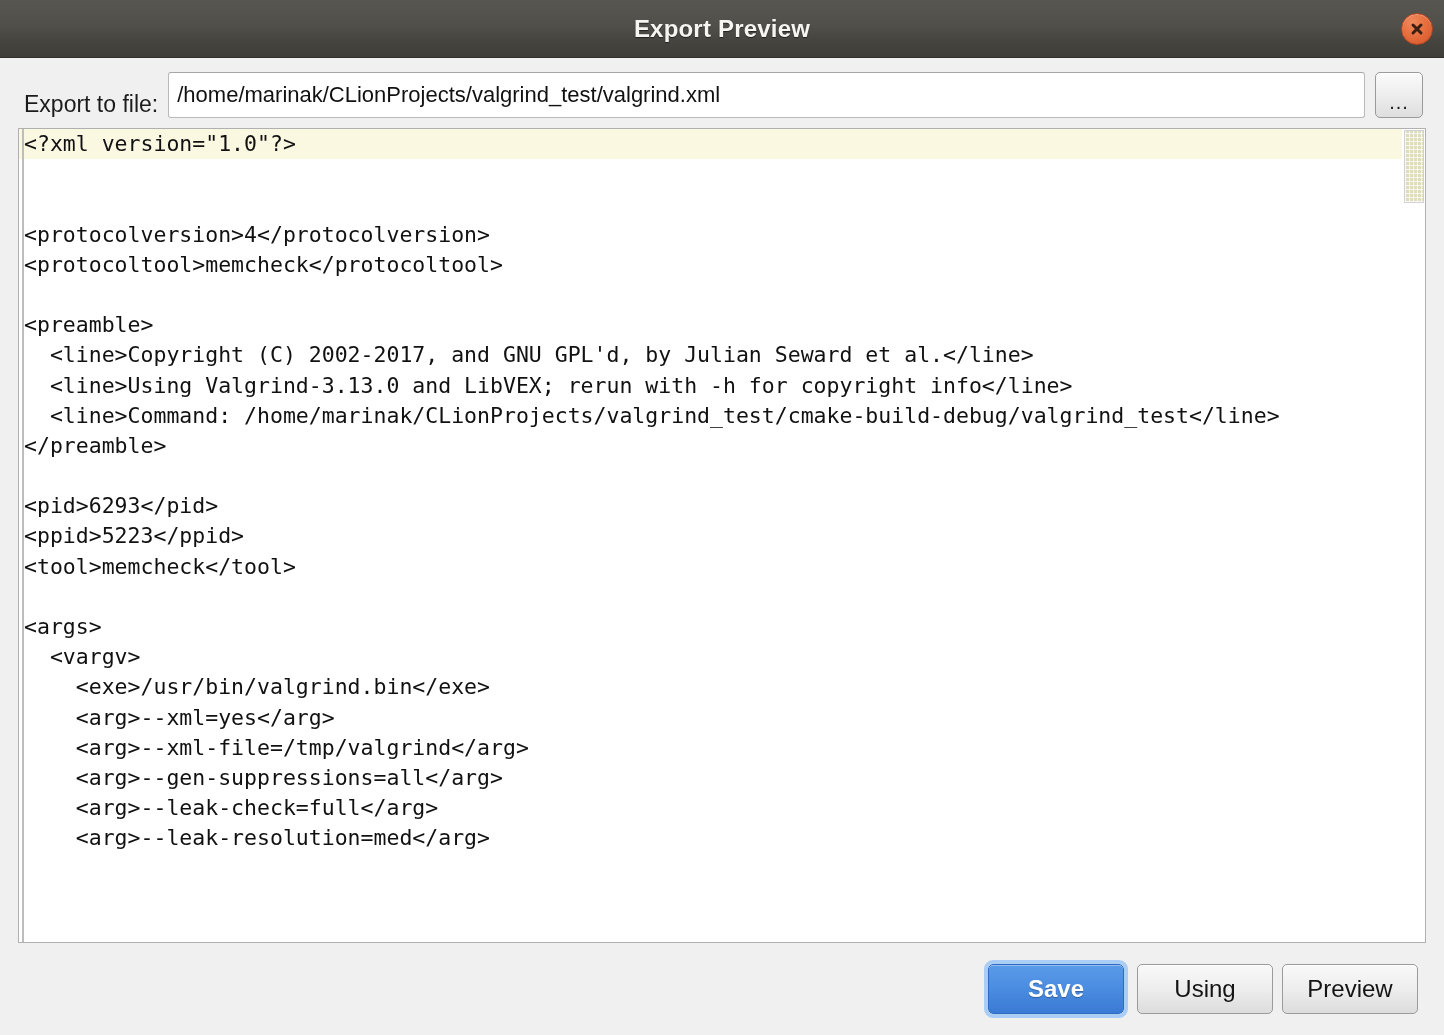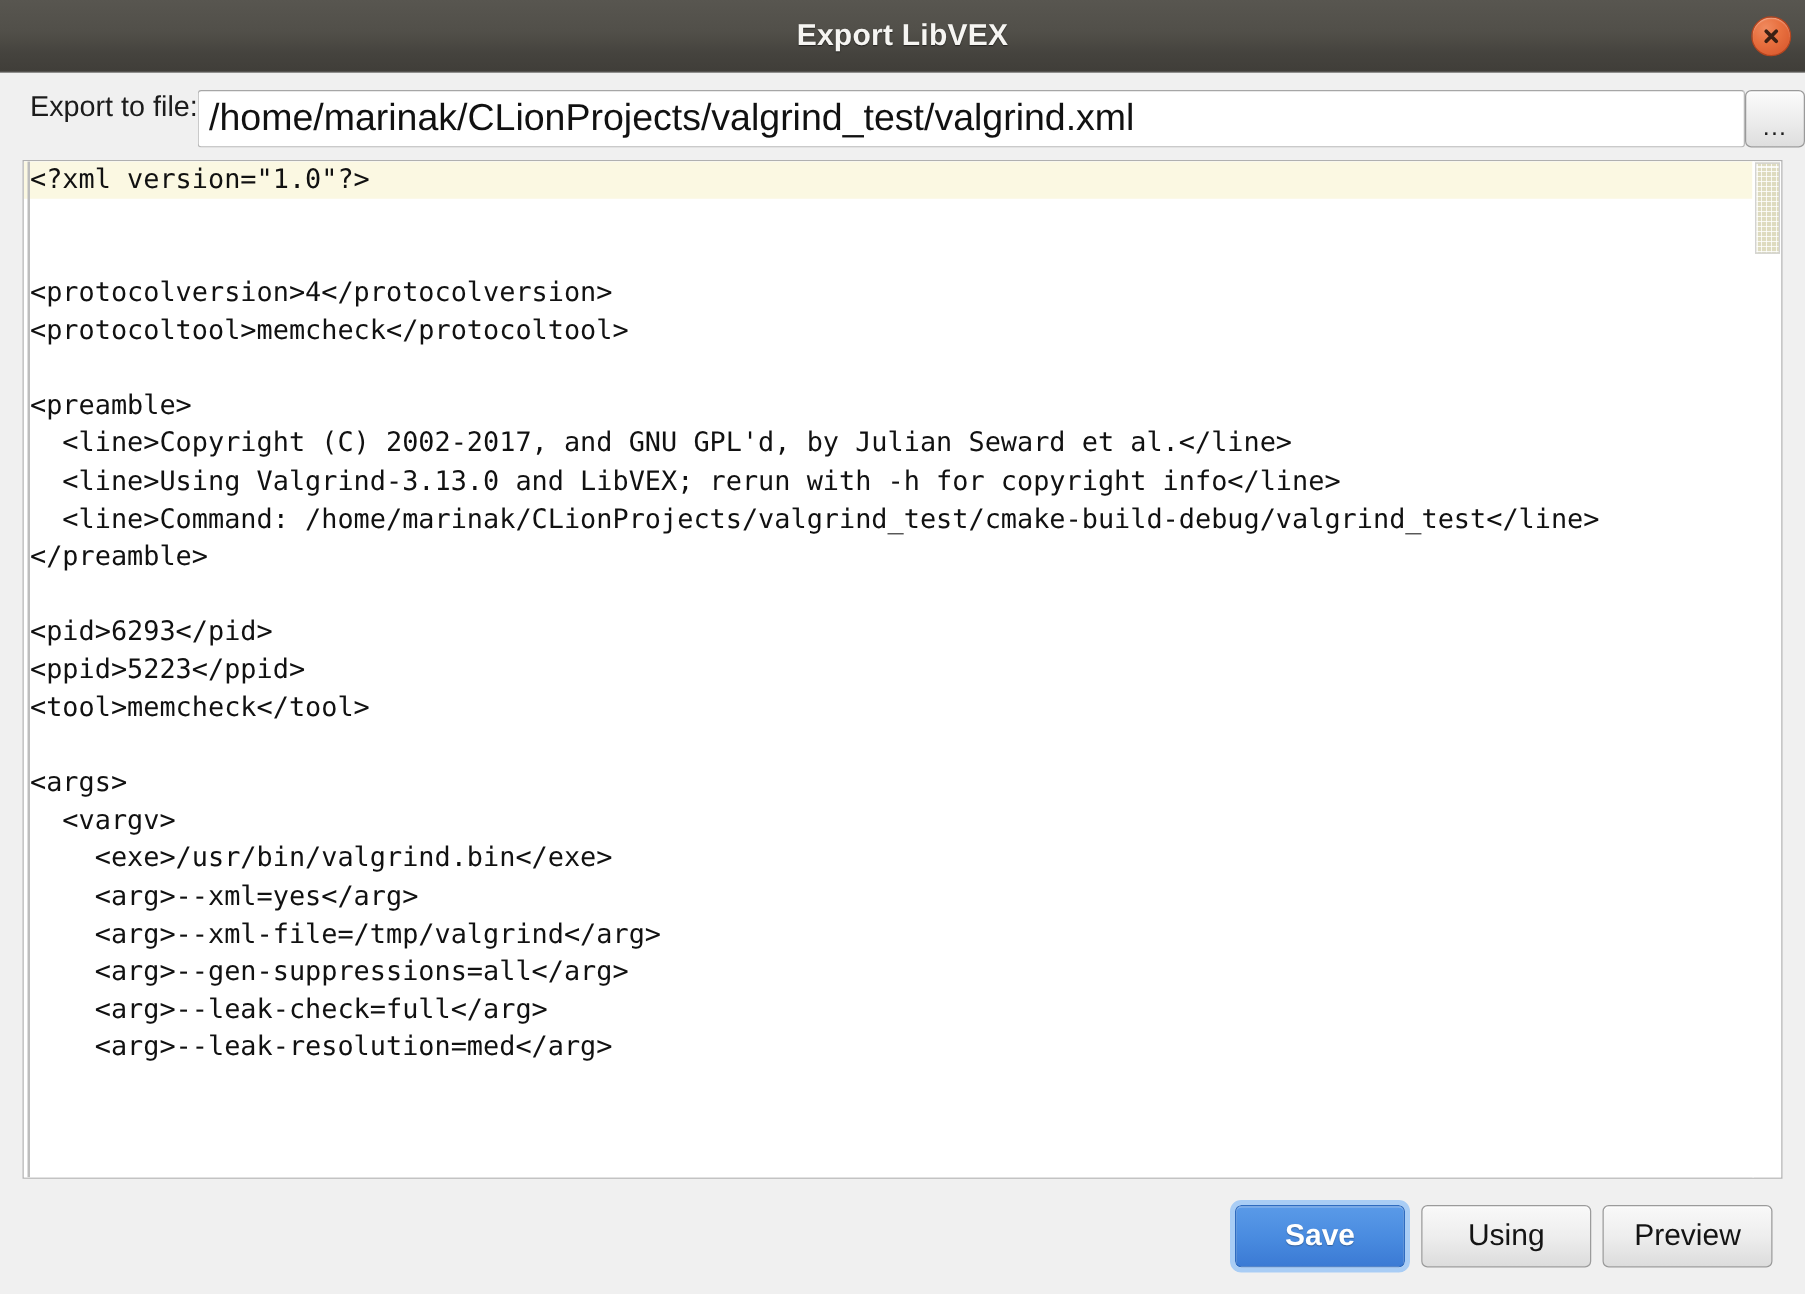--- a/index.html
+++ b/index.html
@@ -56,36 +56,37 @@
     align-items: center;
     justify-content: center;
     cursor: pointer;
   }
   #close-button svg { display:block; }
 
   
   #file-row {
     flex: 0 0 auto;
     display: flex;
-    align-items: flex-start;
-    padding: 14px 0 10px 24px;
-    box-sizing: border-box;
+    align-items: flex-end;
+    padding: 14px 21px 10px 24px;
+    box-sizing: border-box;
+    gap: 10px;
   }
   #file-label {
     font-size: 23px;
     color: #1c1c1c;
     white-space: nowrap;
     user-select: none;
   }
   #file-input {
     flex: 1 1 auto;
     height: 46px;
     box-sizing: border-box;
     font-family: "Liberation Sans", sans-serif;
-    font-size: 30px;
+    font-size: 22px;
     color: #111;
     padding: 0 8px;
     background: #ffffff;
     border: 1px solid #b9b9b9;
     border-top-color: #a6a6a6;
     border-radius: 3px;
     outline: none;
   }
   #browse-button {
     flex: 0 0 auto;
@@ -218,21 +219,21 @@
     margin-right: 4px;
     margin-left: 4px;
   }
 </style>
 </head>
 <body>
 
 <div id="dialog">
 
   <div id="titlebar">
-    <div id="titlebar-title">Export LibVEX</div>
+    <div id="titlebar-title">Export Preview</div>
     <div id="close-button">
       <svg width="16" height="16" viewBox="0 0 16 16">
         <path d="M4 4 L12 12 M12 4 L4 12" stroke="#3a2014" stroke-width="3" stroke-linecap="round"></path>
       </svg>
     </div>
   </div>
 
   <div id="file-row">
     <div id="file-label">Export to file:</div>
     <input id="file-input" type="text" value="/home/marinak/CLionProjects/valgrind_test/valgrind.xml" placeholder="/path/to/file.xml" style="">

